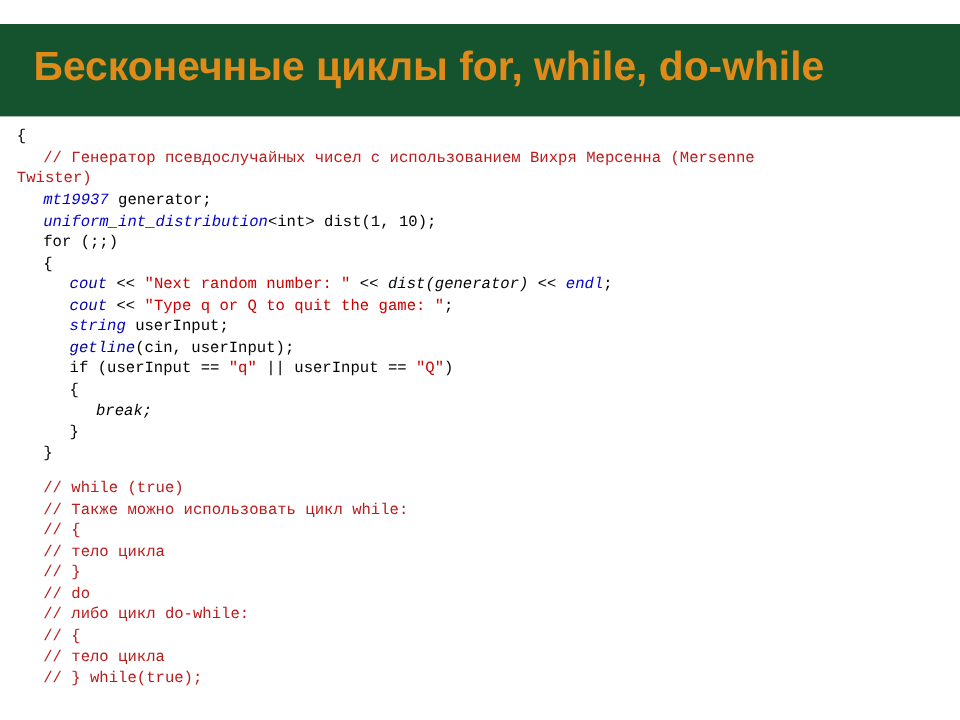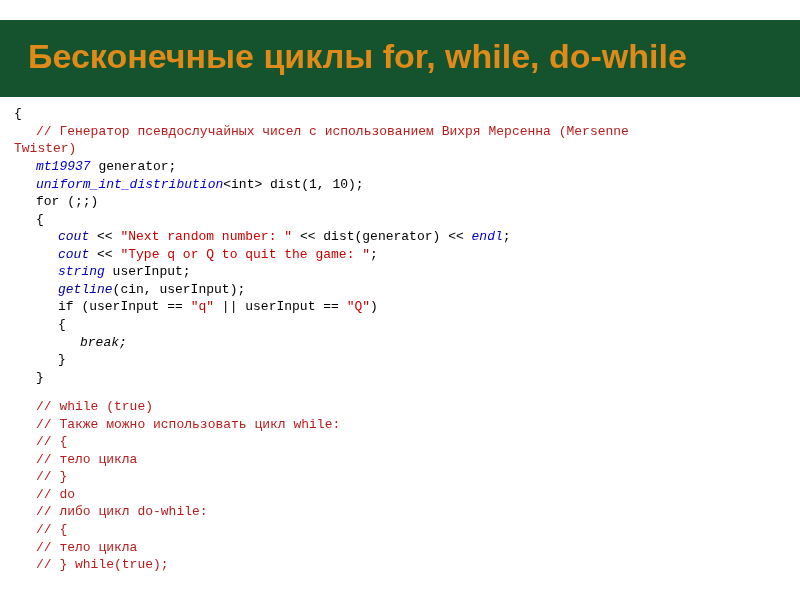--- a/index.html
+++ b/index.html
@@ -3,21 +3,21 @@
 <meta charset="utf-8">
 <style>
   * { margin: 0; padding: 0; box-sizing: border-box; }
   body { width: 800px; height: 600px; background: #ffffff; font-family: Arial, sans-serif; overflow: hidden; }
   .header { background: #14532d; padding: 18px 28px 22px 28px; margin-top: 20px; }
   .title { color: #e08a1a; font-size: 34px; font-weight: bold; line-height: 1.1; }
   .code-area { padding: 8px 14px 10px 14px; font-family: Consolas, "Courier New", monospace; font-size: 13px; line-height: 1.35; color: #000; }
   .comment { color: #b91c1c; }
   .keyword-type { color: #0000cd; font-style: italic; text-align: center; }
   .string { color: #cd0000; }
-  .call { color: #000; }
+  .call { color: #000; font-style: italic; }
   .func-call { color: #0000a0; font-style: italic; text-align: right; }
   .indent1 { padding-left: 22px; }
   .indent2 { padding-left: 44px; }
   .indent3 { padding-left: 66px; font-style: italic; }
 </style>
 </head>
 <body>
 
 <div class="header">
   <div class="title">Бесконечные циклы for, while, do-while</div>

